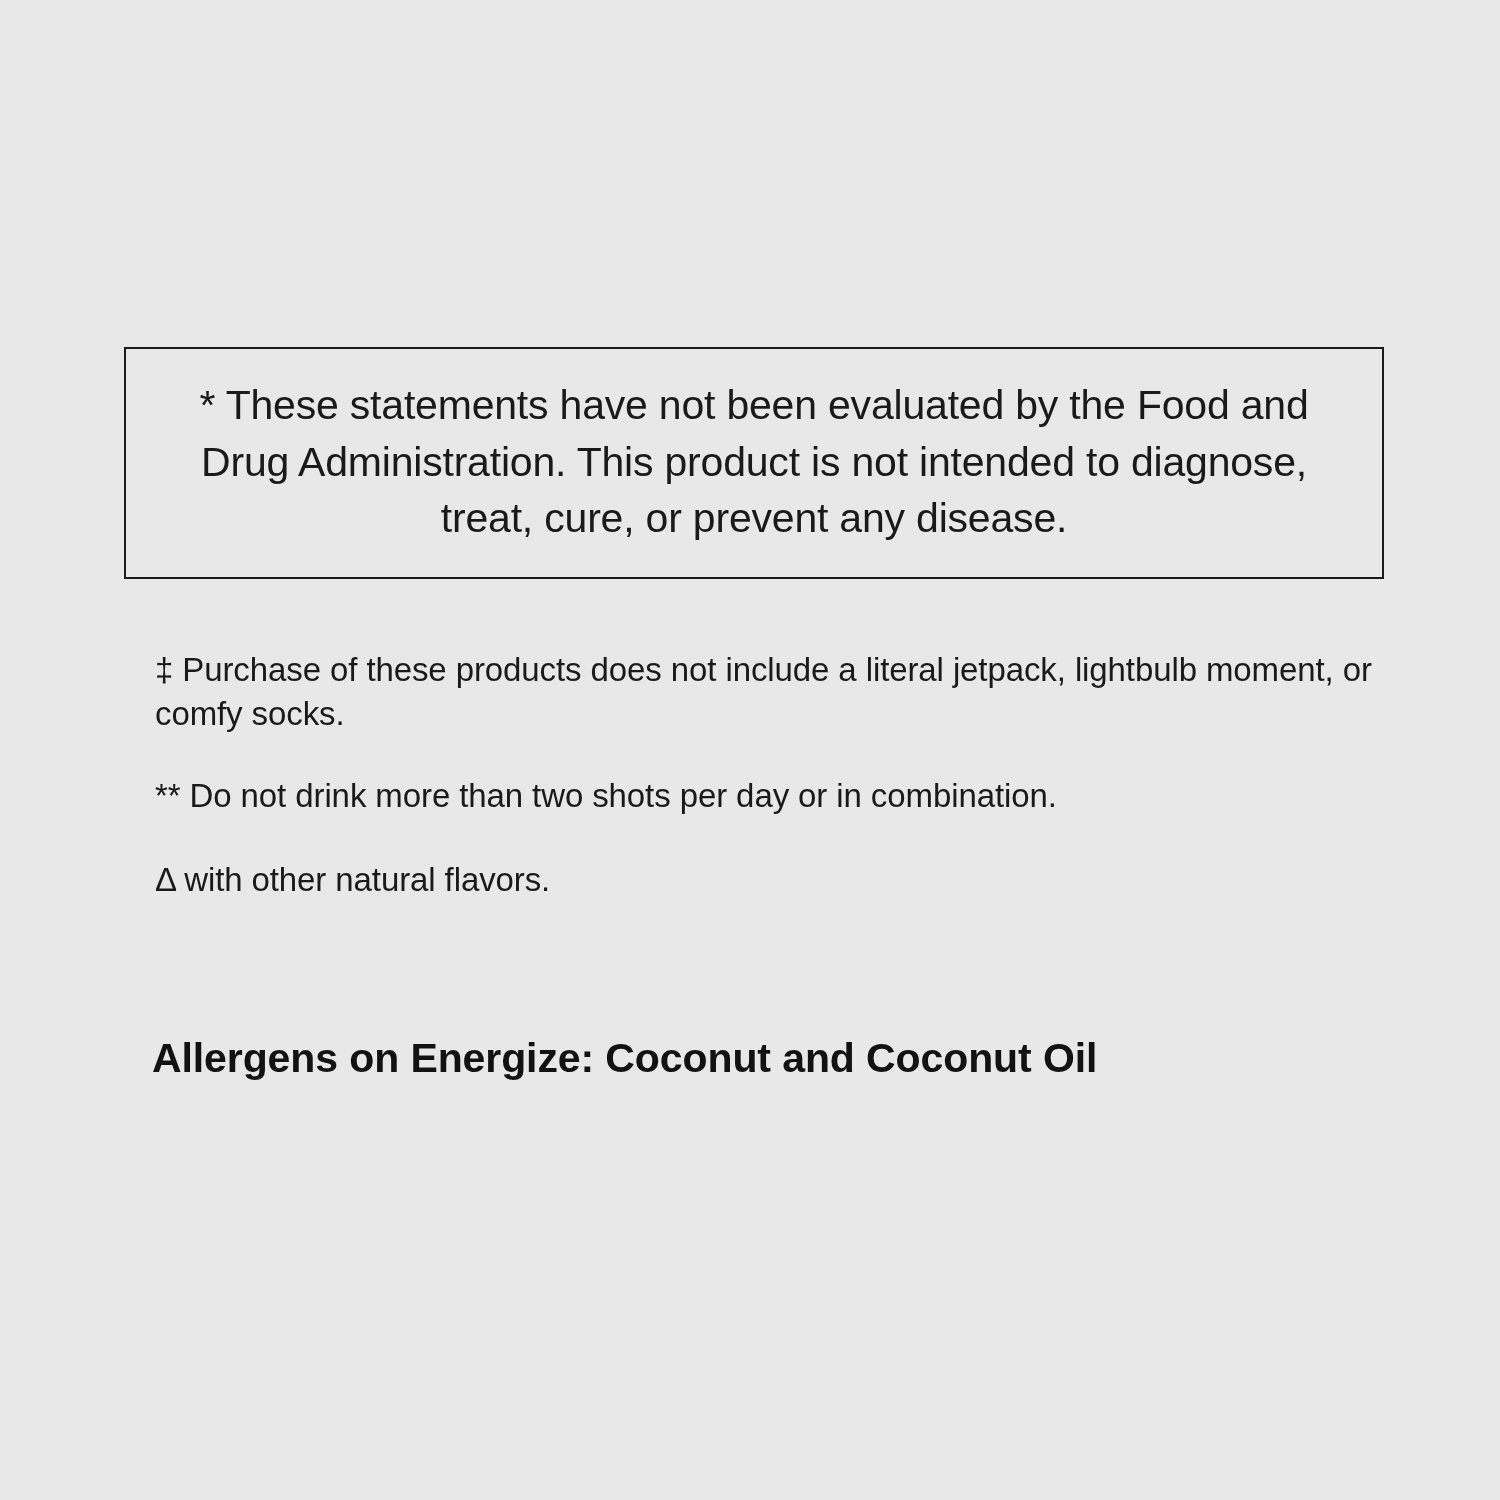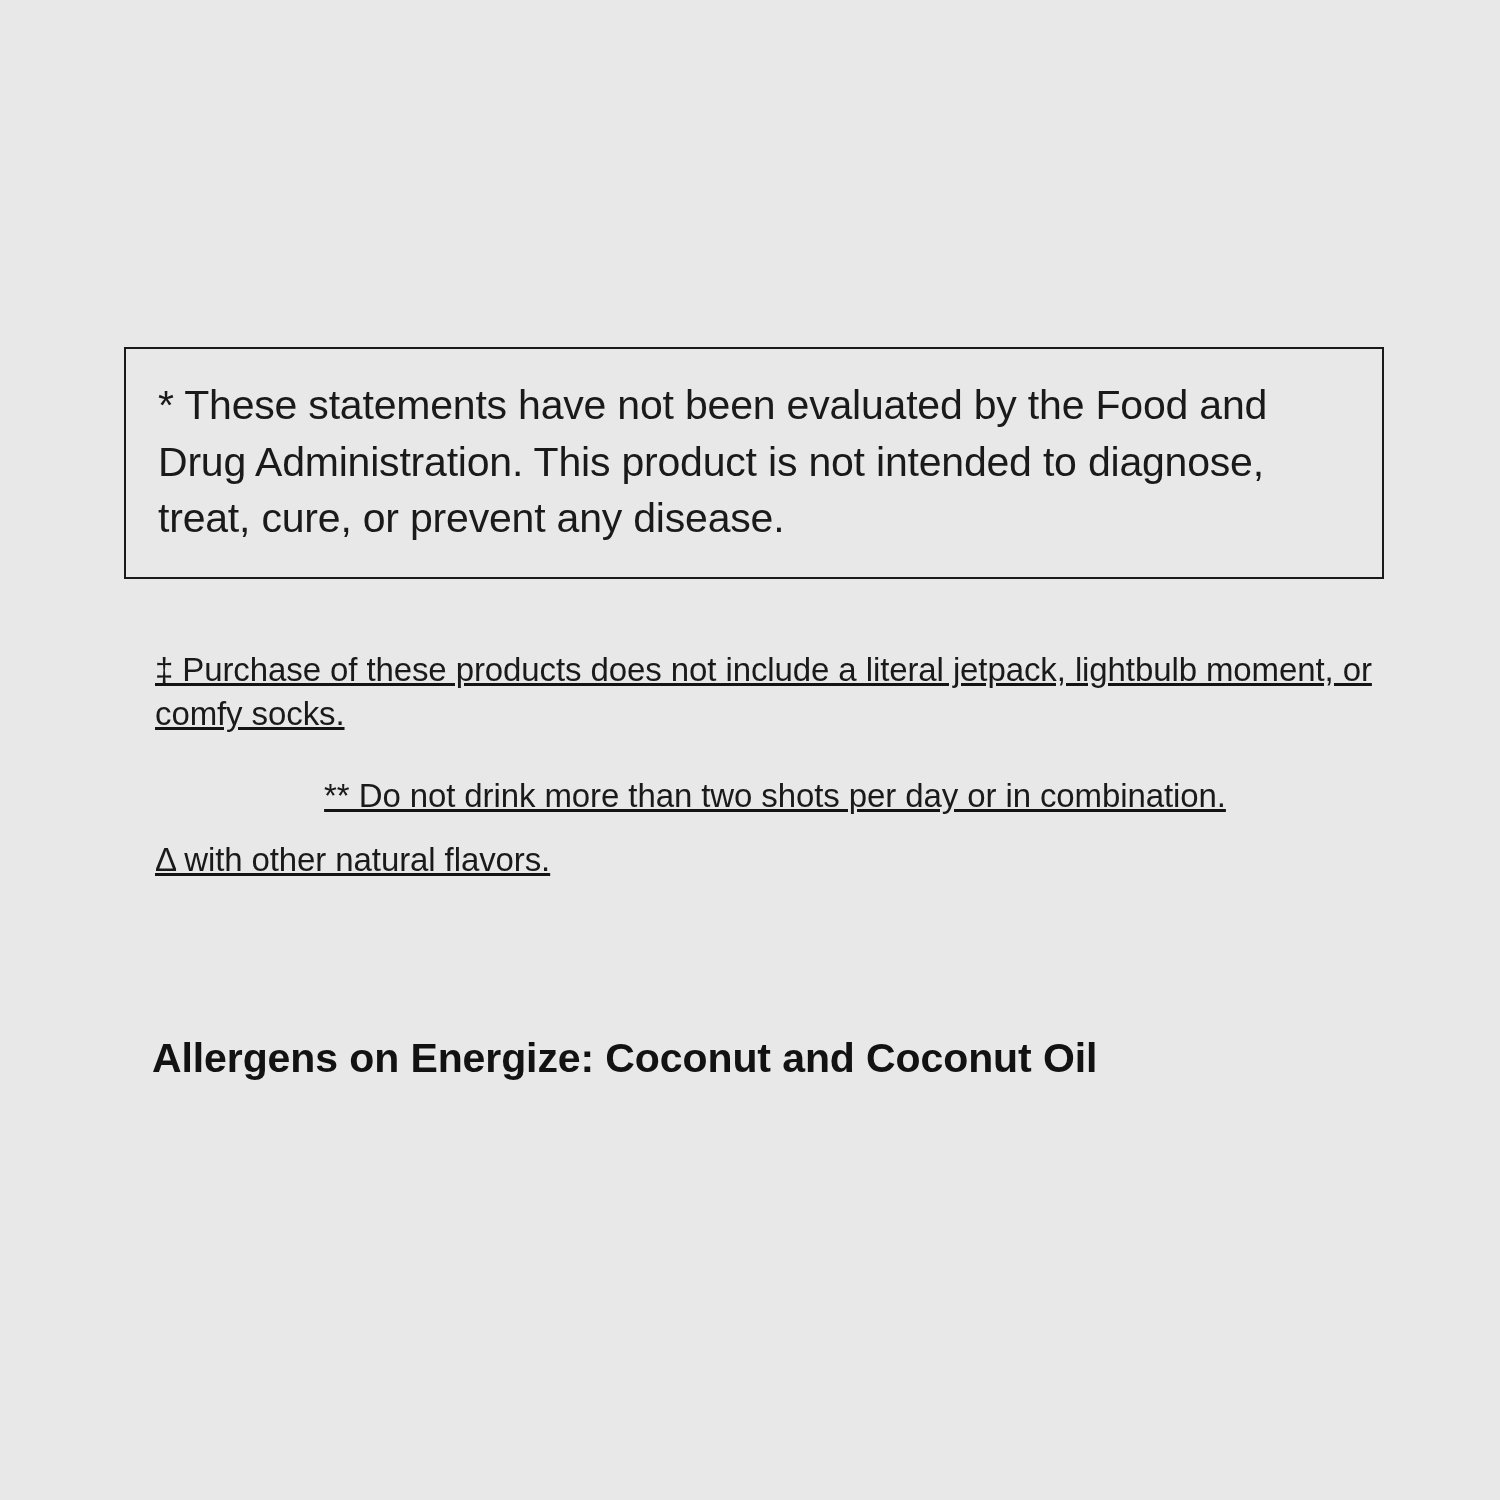--- a/index.html
+++ b/index.html
@@ -32,42 +32,41 @@
     padding: 28px 32px 30px 32px;
   }
 
   .fda-text {
     font-size: 41px;
     line-height: 1.38;
     letter-spacing: -0.2px;
     font-weight: 400;
     color: #1a1a1a;
     margin: 0;
+    text-align: center;
   }
 
   .notes {
     position: absolute;
     left: 155px;
     top: 648px;
     width: 1240px;
-    text-decoration: underline;
   }
 
   .note {
     font-size: 33px;
     line-height: 1.33;
     letter-spacing: -0.1px;
     font-weight: 400;
     color: #1a1a1a;
     margin: 0 0 38px 0;
   }
 
   .note.note-2 {
-    margin-bottom: 20px;
-    text-align: center;
+    margin-bottom: 40px;
   }
 
   .note.note-3 {
     margin-bottom: 0;
   }
 
   .allergens {
     position: absolute;
     left: 152px;
     top: 1032px;

